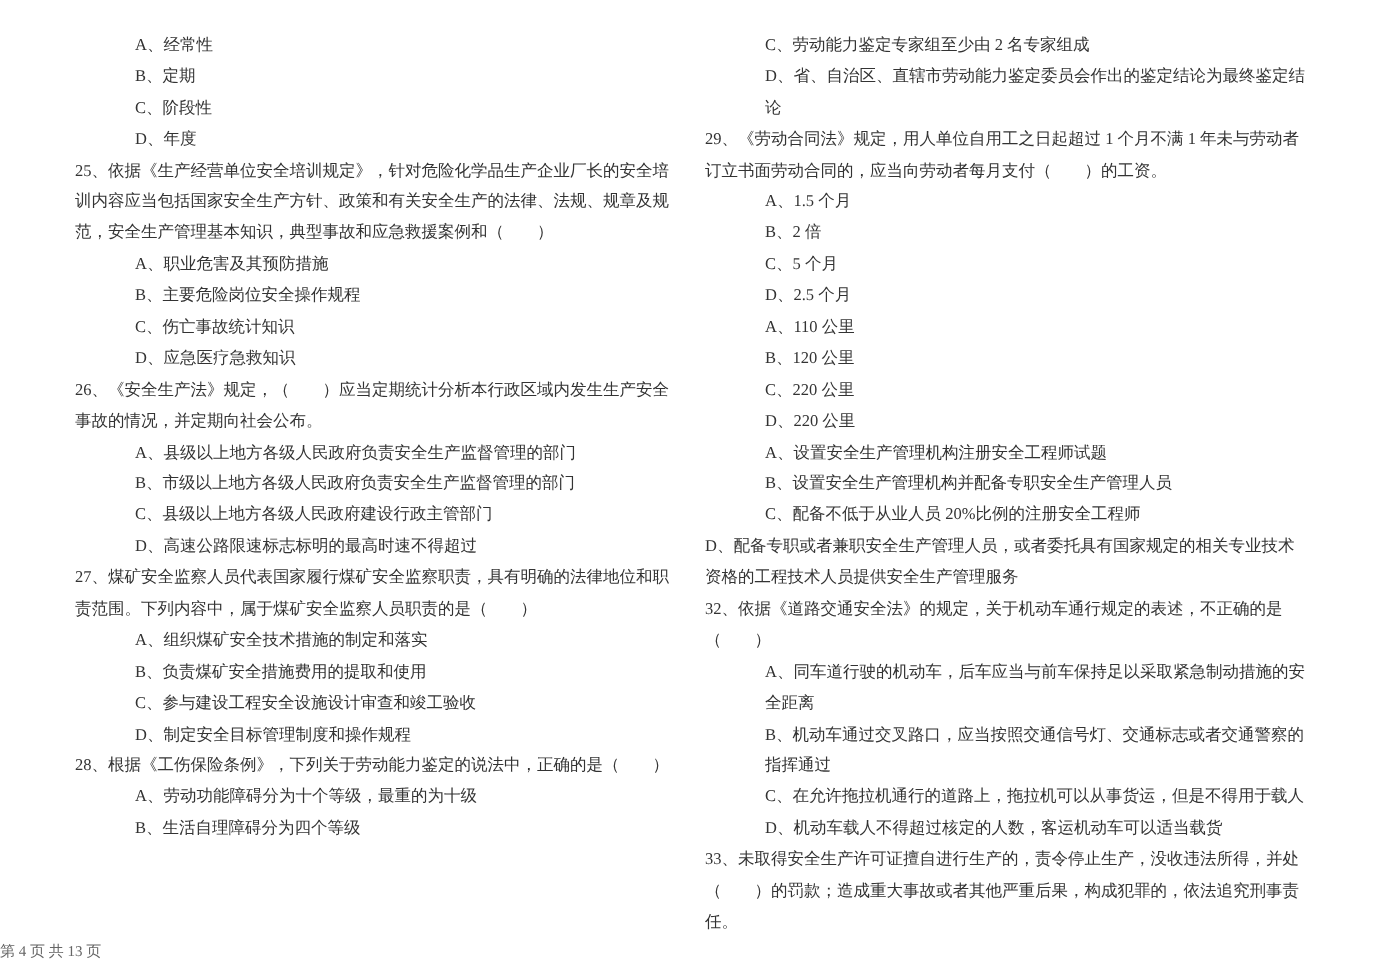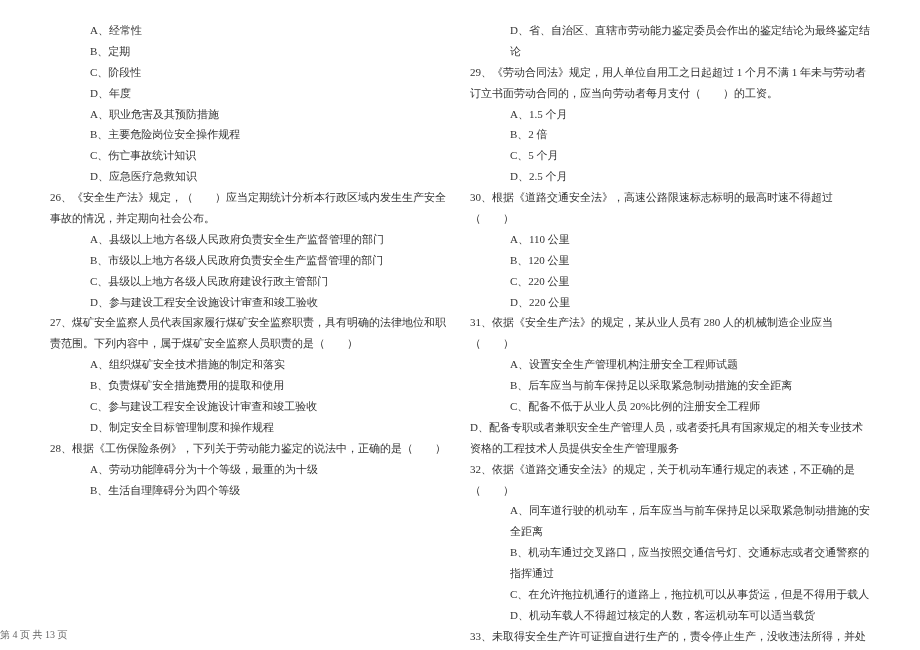--- a/index.html
+++ b/index.html
@@ -42,53 +42,53 @@
   </style>
 </head>
 <body>
 
 <div class="page">
   <div class="column">
     <div class="option">A、经常性</div>
     <div class="option">B、定期</div>
     <div class="option">C、阶段性</div>
     <div class="option">D、年度</div>
+    <div class="question">25、依据《生产经营单位安全培训规定》，针对危险化学品生产企业厂长的安全培训内容应当包括国家安全生产方针、政策和有关安全生产的法律、法规、规章及规范，安全生产管理基本知识，典型事故和应急救援案例和（　　）</div>
     <div class="option">A、职业危害及其预防措施</div>
     <div class="option">B、主要危险岗位安全操作规程</div>
     <div class="option">C、伤亡事故统计知识</div>
     <div class="option">D、应急医疗急救知识</div>
     <div class="question">26、《安全生产法》规定，（　　）应当定期统计分析本行政区域内发生生产安全事故的情况，并定期向社会公布。</div>
     <div class="option">A、县级以上地方各级人民政府负责安全生产监督管理的部门</div>
     <div class="option">B、市级以上地方各级人民政府负责安全生产监督管理的部门</div>
     <div class="option">C、县级以上地方各级人民政府建设行政主管部门</div>
-    <div class="option">D、参与建设工程安全设施设计审查和竣工验收</div>
+    <div class="option">D、高速公路限速标志标明的最高时速不得超过</div>
     <div class="question">27、煤矿安全监察人员代表国家履行煤矿安全监察职责，具有明确的法律地位和职责范围。下列内容中，属于煤矿安全监察人员职责的是（　　）</div>
     <div class="option">A、组织煤矿安全技术措施的制定和落实</div>
     <div class="option">B、负责煤矿安全措施费用的提取和使用</div>
     <div class="option">C、参与建设工程安全设施设计审查和竣工验收</div>
     <div class="option">D、制定安全目标管理制度和操作规程</div>
     <div class="question">28、根据《工伤保险条例》，下列关于劳动能力鉴定的说法中，正确的是（　　）</div>
     <div class="option">A、劳动功能障碍分为十个等级，最重的为十级</div>
     <div class="option">B、生活自理障碍分为四个等级</div>
   </div>
   <div class="column">
+    <div class="option">C、劳动能力鉴定专家组至少由 2 名专家组成</div>
     <div class="option">D、省、自治区、直辖市劳动能力鉴定委员会作出的鉴定结论为最终鉴定结论</div>
     <div class="question">29、《劳动合同法》规定，用人单位自用工之日起超过 1 个月不满 1 年未与劳动者订立书面劳动合同的，应当向劳动者每月支付（　　）的工资。</div>
     <div class="option">A、1.5 个月</div>
     <div class="option">B、2 倍</div>
     <div class="option">C、5 个月</div>
     <div class="option">D、2.5 个月</div>
-    <div class="question">30、根据《道路交通安全法》，高速公路限速标志标明的最高时速不得超过（　　）</div>
     <div class="option">A、110 公里</div>
     <div class="option">B、120 公里</div>
     <div class="option">C、220 公里</div>
     <div class="option">D、220 公里</div>
-    <div class="question">31、依据《安全生产法》的规定，某从业人员有 280 人的机械制造企业应当（　　）</div>
     <div class="option">A、设置安全生产管理机构注册安全工程师试题</div>
-    <div class="option">B、后车应当与前车保持足以采取紧急制动措施的安全距离</div>
+    <div class="option">B、设置安全生产管理机构并配备专职安全生产管理人员</div>
     <div class="option">C、配备不低于从业人员 20%比例的注册安全工程师</div>
     <div class="question">D、配备专职或者兼职安全生产管理人员，或者委托具有国家规定的相关专业技术资格的工程技术人员提供安全生产管理服务</div>
     <div class="question">32、依据《道路交通安全法》的规定，关于机动车通行规定的表述，不正确的是（　　）</div>
     <div class="option">A、同车道行驶的机动车，后车应当与前车保持足以采取紧急制动措施的安全距离</div>
     <div class="option">B、机动车通过交叉路口，应当按照交通信号灯、交通标志或者交通警察的指挥通过</div>
     <div class="option">C、在允许拖拉机通行的道路上，拖拉机可以从事货运，但是不得用于载人</div>
     <div class="option">D、机动车载人不得超过核定的人数，客运机动车可以适当载货</div>
     <div class="question">33、未取得安全生产许可证擅自进行生产的，责令停止生产，没收违法所得，并处（　　）的罚款；造成重大事故或者其他严重后果，构成犯罪的，依法追究刑事责任。</div>
   </div>
 </div>

